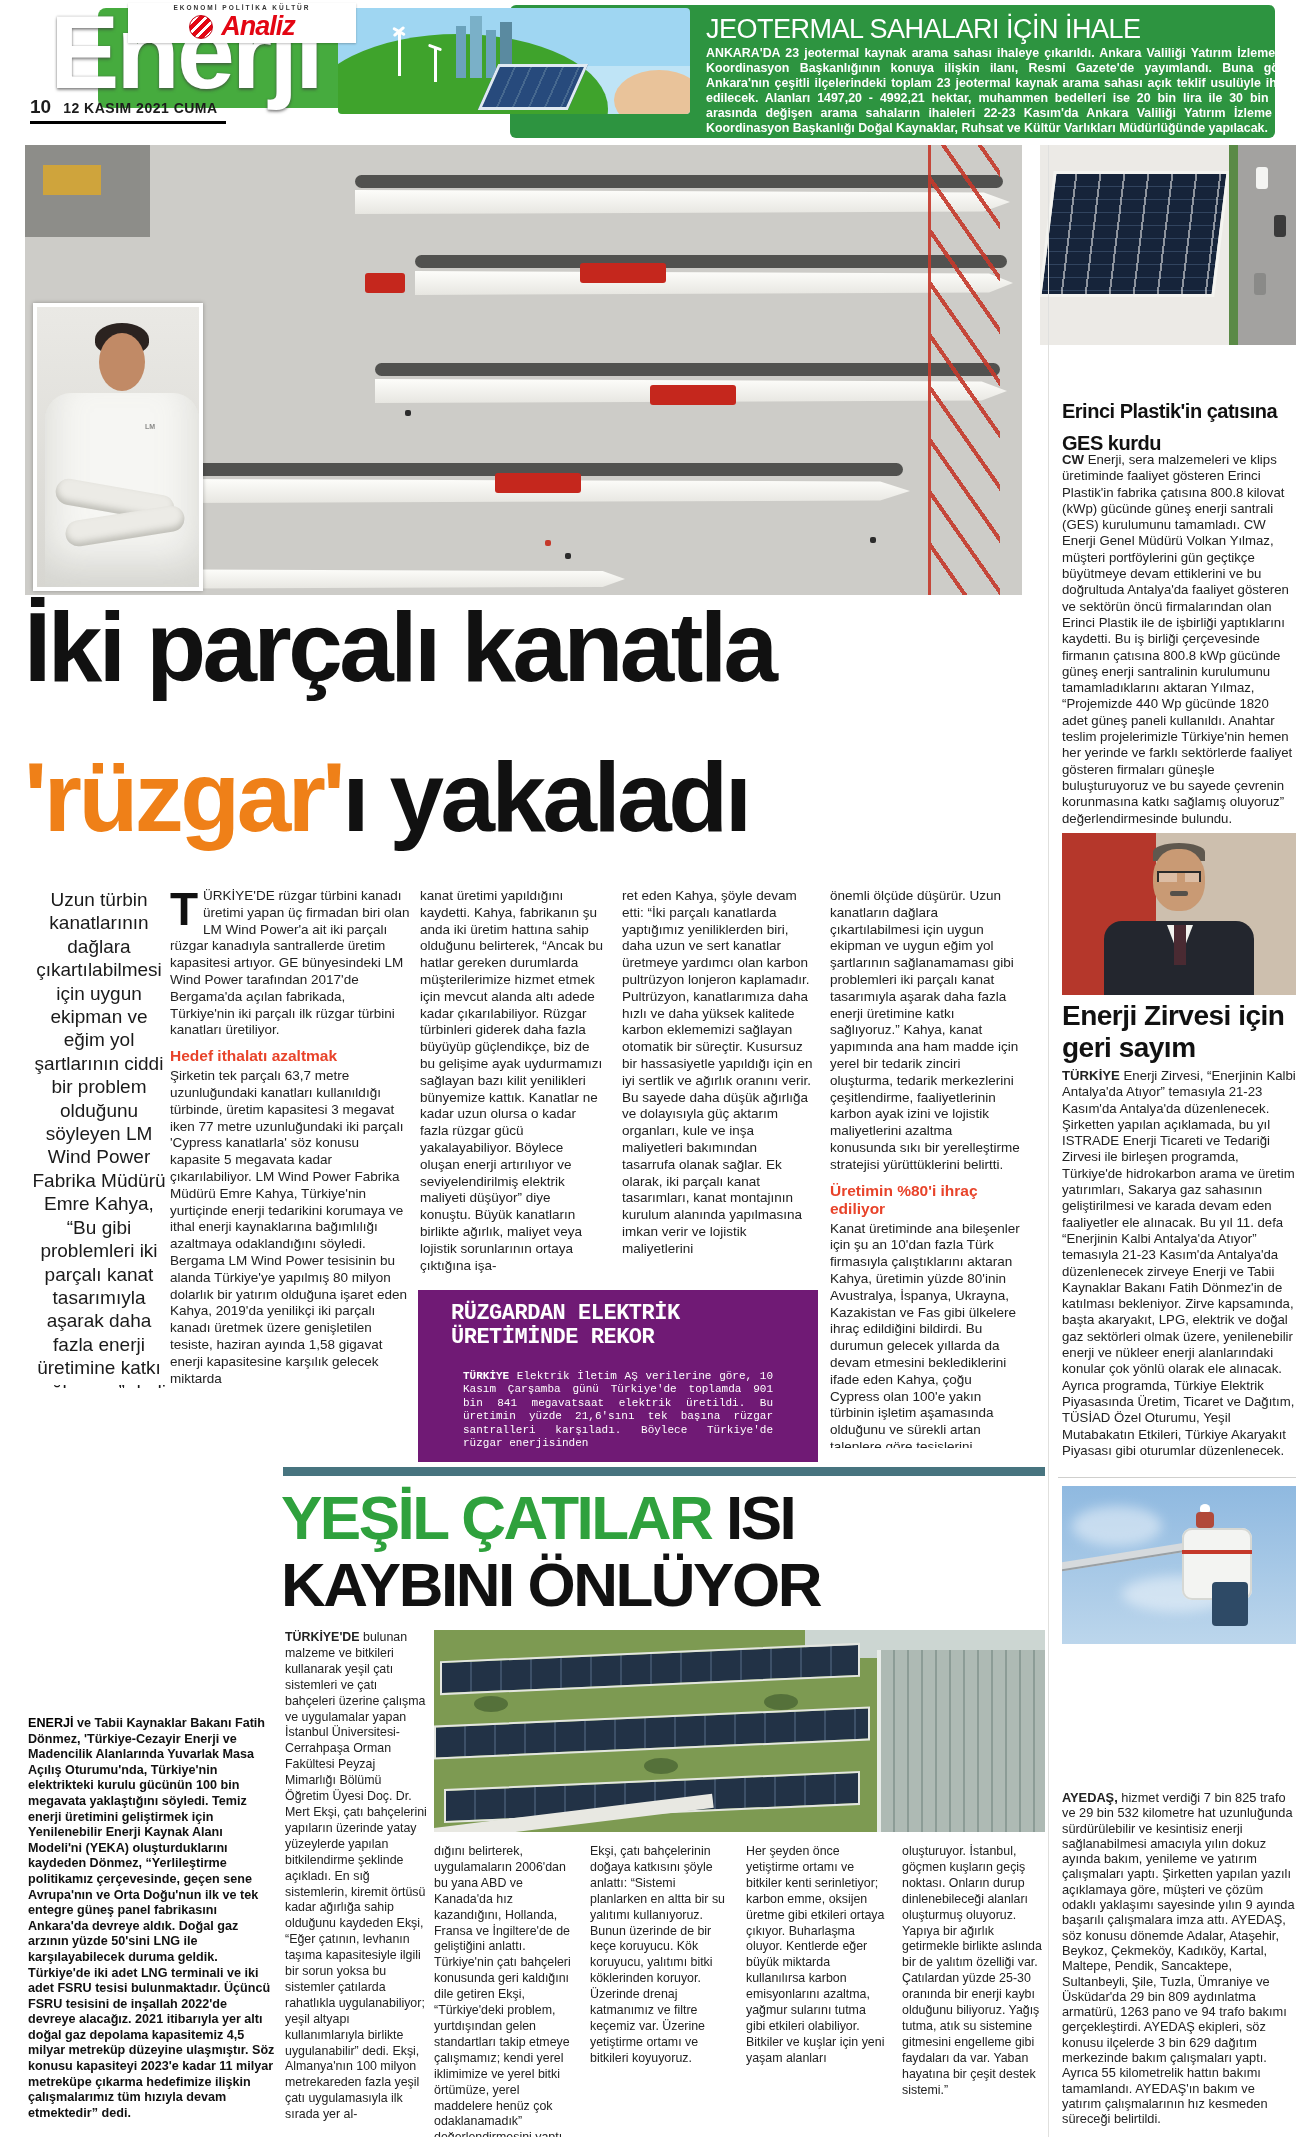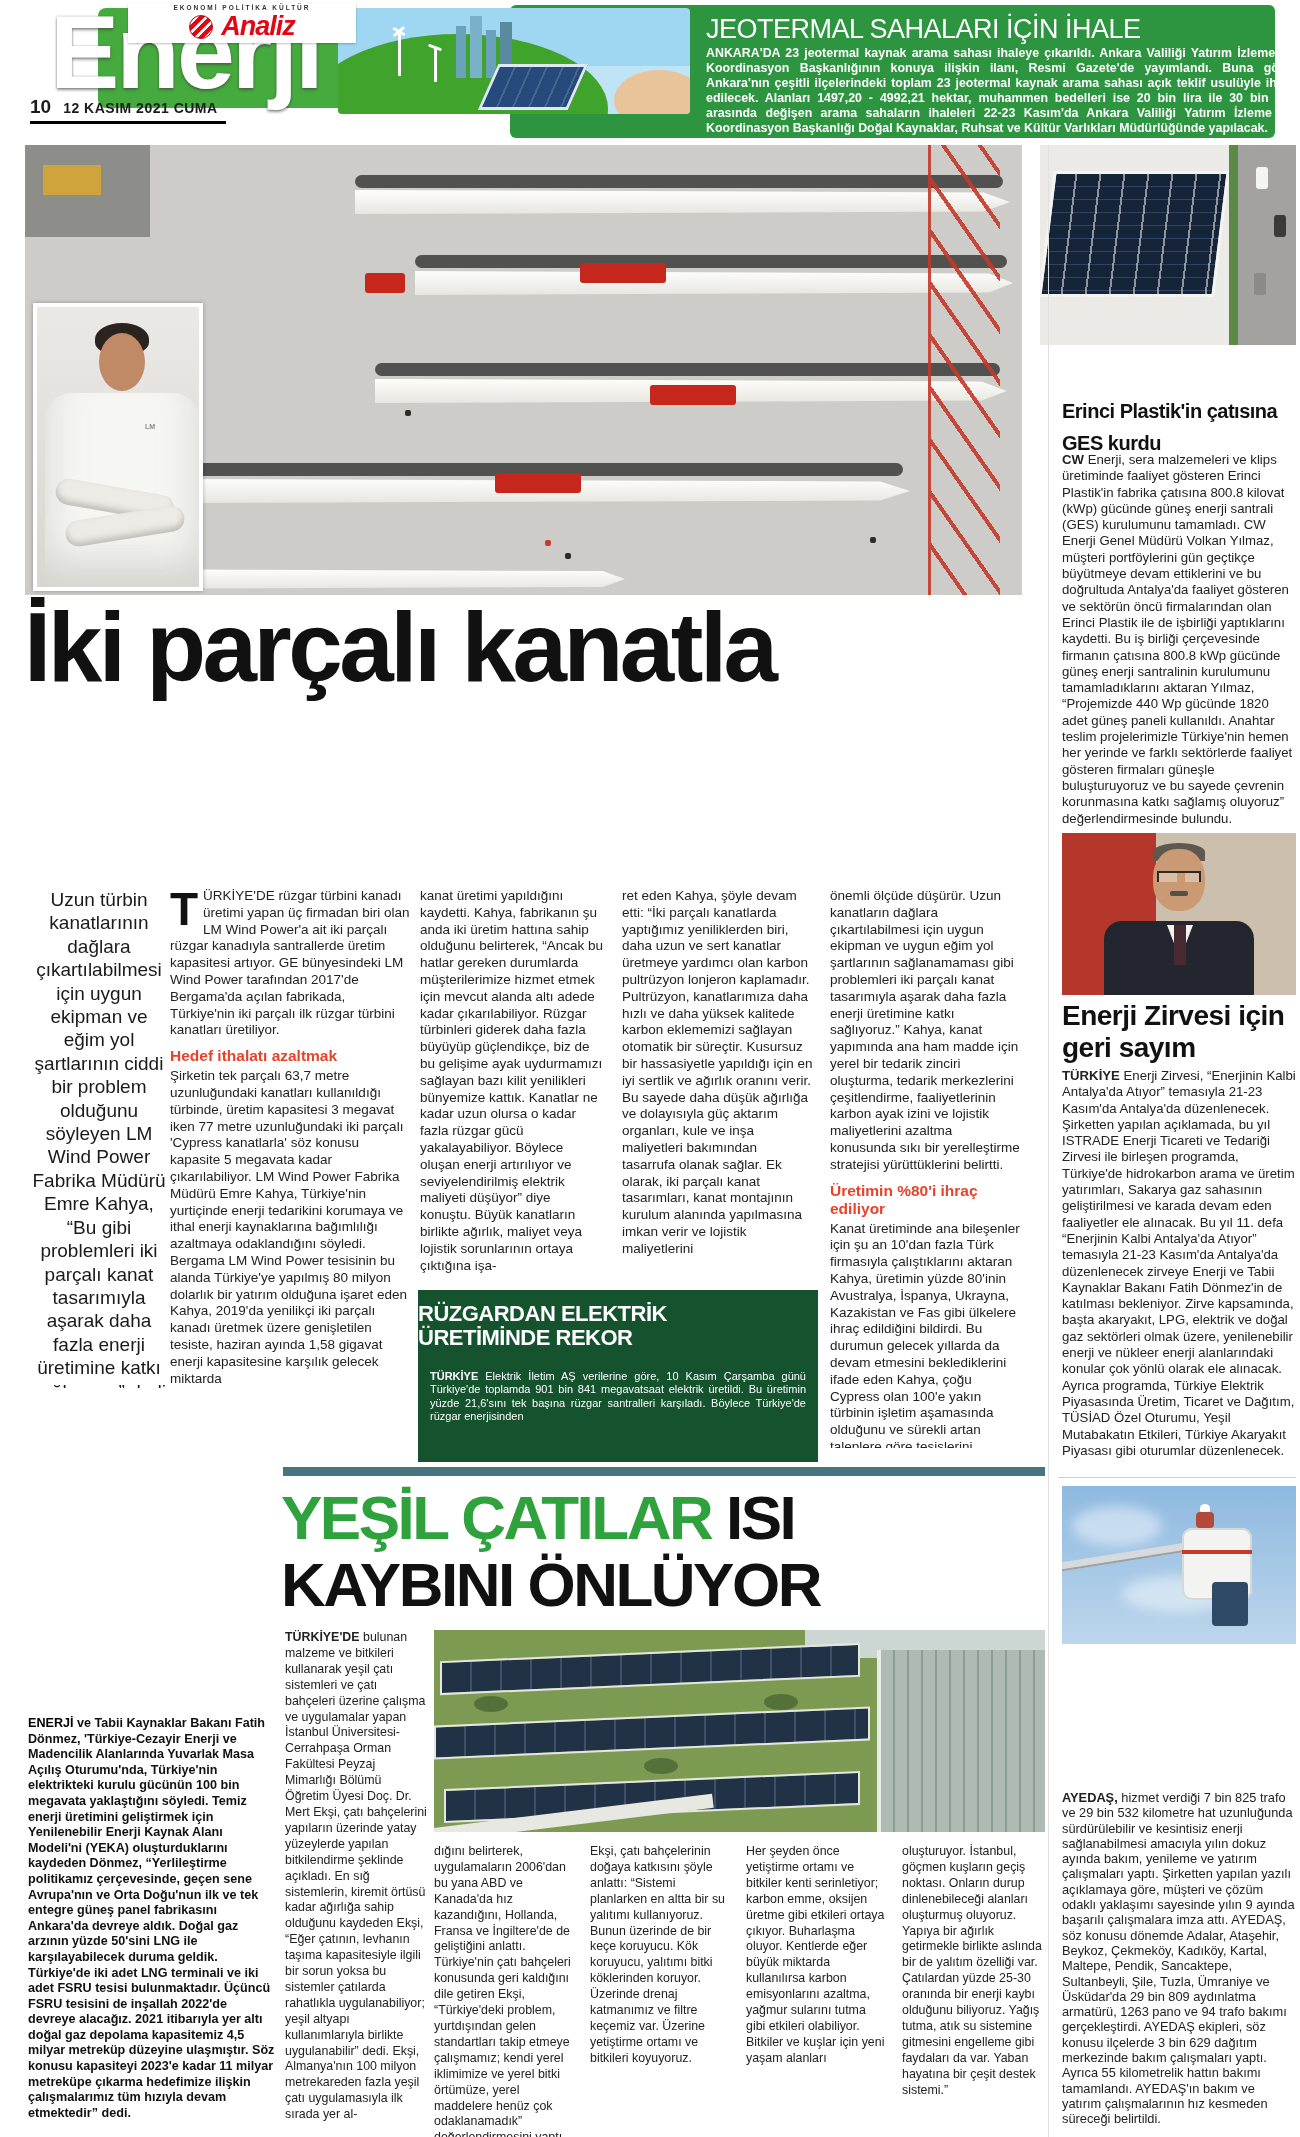--- a/index.html
+++ b/index.html
@@ -65,21 +65,21 @@
   .headline{left:24px;font-size:98px;font-weight:bold;letter-spacing:-3.5px;line-height:1;color:#111;white-space:nowrap;}
   .orange{color:#ef8018;}
   .intro{left:30px;top:888px;width:138px;height:500px;font-size:19px;line-height:23.4px;text-align:center;color:#1a1a1a;overflow:hidden;}
   .bodytext{font-size:13.5px;line-height:16.8px;color:#222;overflow:hidden;}
   .col2{left:170px;top:888px;width:241px;height:560px;}
   .col3{left:420px;top:888px;width:184px;height:396px;}
   .col4{left:622px;top:888px;width:192px;height:396px;}
   .col5{left:830px;top:888px;width:192px;height:560px;}
   .dropcap{float:left;font-size:46px;line-height:38px;font-weight:bold;margin:2px 5px 0 0;color:#111;}
   .subhead{font-weight:bold;color:#e8432a;font-size:15.5px;margin:8px 0 3px;line-height:18px;}
-  .rekor{left:418px;top:1290px;width:400px;height:172px;background:#14532d;padding:12px 0;color:#fff;}
+  .rekor{left:418px;top:1290px;width:400px;height:172px;background:#701a75;padding:12px 33px;color:#fff;font-family:Liberation Mono, monospace;}
   .rekor h3{margin:0;font-size:22px;line-height:24px;letter-spacing:-.5px;}
   .rekor-cols{display:flex;gap:14px;margin-top:8px;}
   .rekor-cols p{margin:12px;font-size:11px;line-height:13.4px;flex:1;text-align:justify;}
   .tealbar{left:283px;top:1467px;width:762px;height:9px;background:#47747f;}
   .vdivider{left:1048px;top:145px;width:1px;height:1992px;background:#e0e0de;}
   
   .r-head{left:1062px;width:234px;font-weight:bold;color:#111;letter-spacing:-.5px;}
   .erinci-head{top:352px;font-size:20px;line-height:32px;margin-top:43px;}
   .r-body{left:1062px;width:234px;font-size:13.2px;line-height:16.3px;color:#222;overflow:hidden;}
   .erinci-body{top:452px;height:378px;}
@@ -209,20 +209,21 @@
     <div class="sol-panel"></div>
     <div class="sol-grid"></div>
     <div class="greenstrip"></div>
     <div class="road"></div>
     <div class="car" style="right:28px;top:22px;background:#f4f4f2;"></div>
     <div class="car" style="right:10px;top:70px;background:#3a3a3a;"></div>
     <div class="car" style="right:30px;top:128px;background:#8a8a88;"></div>
   </div>
 
   <div class="abs headline" style="top:598px;">İki parçalı kanatla</div>
+  <div class="abs headline" style="top:748px;"><span class="orange">'rüzgar'</span><span>ı yakaladı</span></div>
 
   <div class="abs intro">Uzun türbin kanatlarının dağlara çıkartılabilmesi için uygun ekipman ve eğim yol şartlarının ciddi bir problem olduğunu söyleyen LM Wind Power Fabrika Müdürü Emre Kahya, “Bu gibi problemleri iki parçalı kanat tasarımıyla aşarak daha fazla enerji üretimine katkı sağlıyoruz” dedi</div>
 
   <div class="abs bodytext col2">
     <p><span class="dropcap">T</span><span>ÜRKİYE'DE rüzgar türbini kanadı üretimi yapan üç firmadan biri olan LM Wind Power'a ait iki parçalı rüzgar kanadıyla santrallerde üretim kapasitesi artıyor. GE bünyesindeki LM Wind Power tarafından 2017'de Bergama'da açılan fabrikada, Türkiye'nin iki parçalı ilk rüzgar türbini kanatları üretiliyor.</span></p>
     <div class="subhead">Hedef ithalatı azaltmak</div>
     <p>Şirketin tek parçalı 63,7 metre uzunluğundaki kanatları kullanıldığı türbinde, üretim kapasitesi 3 megavat iken 77 metre uzunluğundaki iki parçalı 'Cypress kanatlarla' söz konusu kapasite 5 megavata kadar çıkarılabiliyor. LM Wind Power Fabrika Müdürü Emre Kahya, Türkiye'nin yurtiçinde enerji tedarikini korumaya ve ithal enerji kaynaklarına bağımlılığı azaltmaya odaklandığını söyledi. Bergama LM Wind Power tesisinin bu alanda Türkiye'ye yapılmış 80 milyon dolarlık bir yatırım olduğuna işaret eden Kahya, 2019'da yenilikçi iki parçalı kanadı üretmek üzere genişletilen tesiste, haziran ayında 1,58 gigavat enerji kapasitesine karşılık gelecek miktarda</p>
   </div>
 
   <div class="abs bodytext col3">

